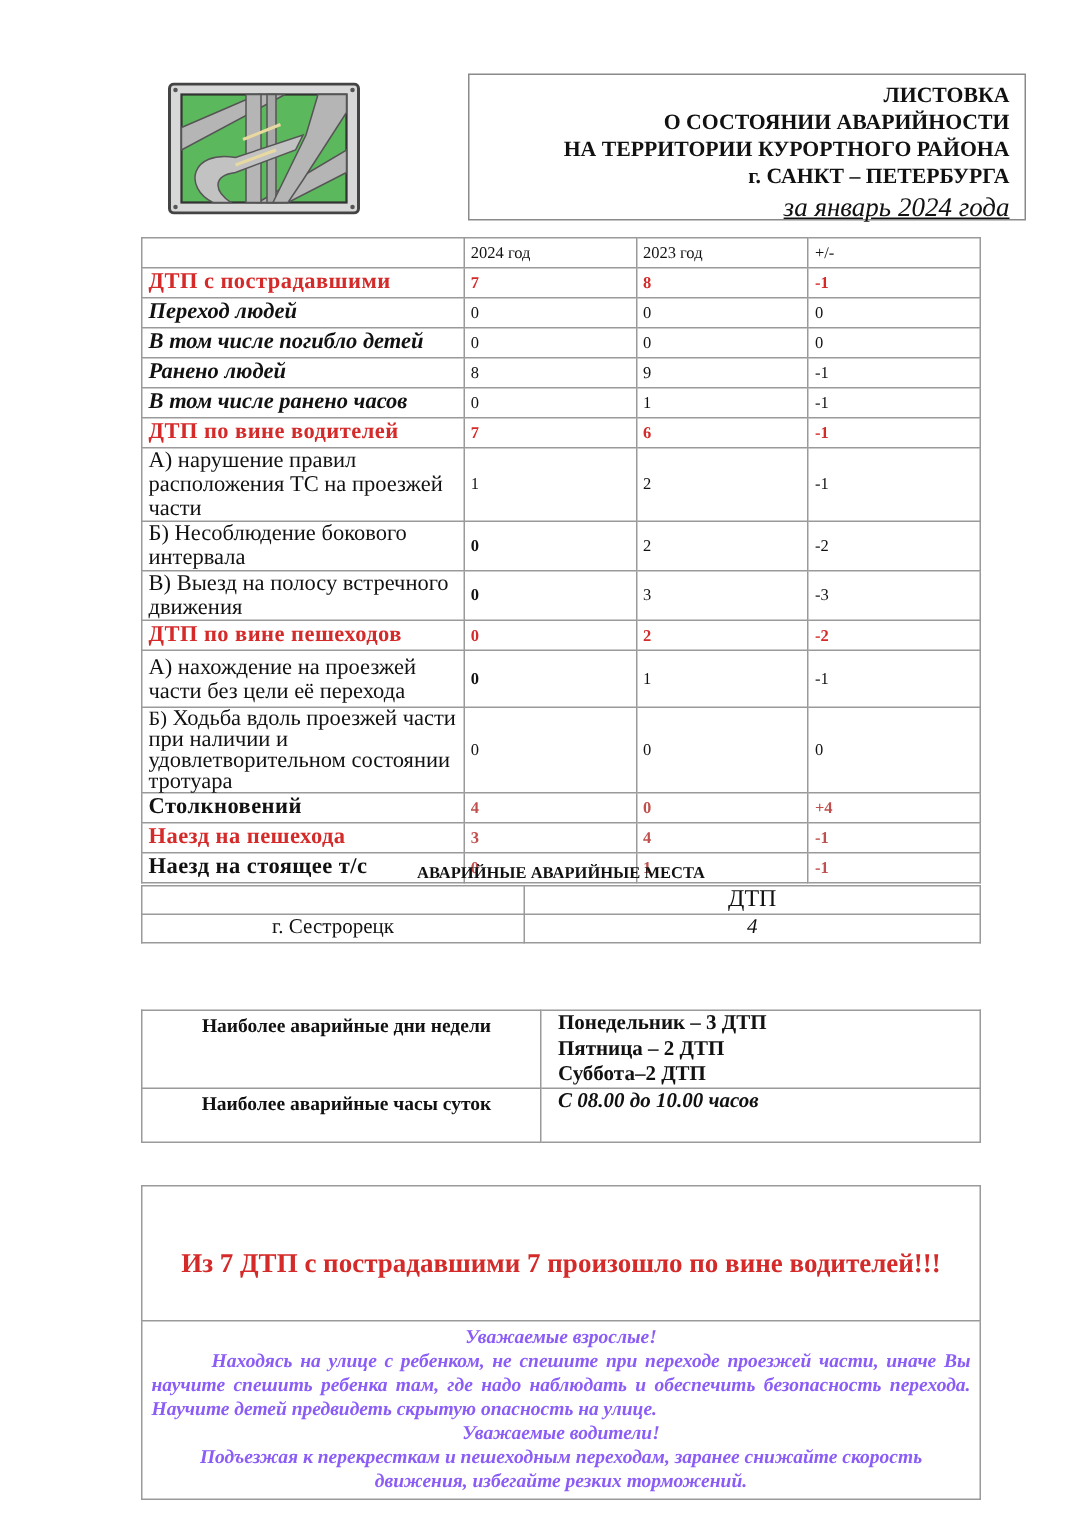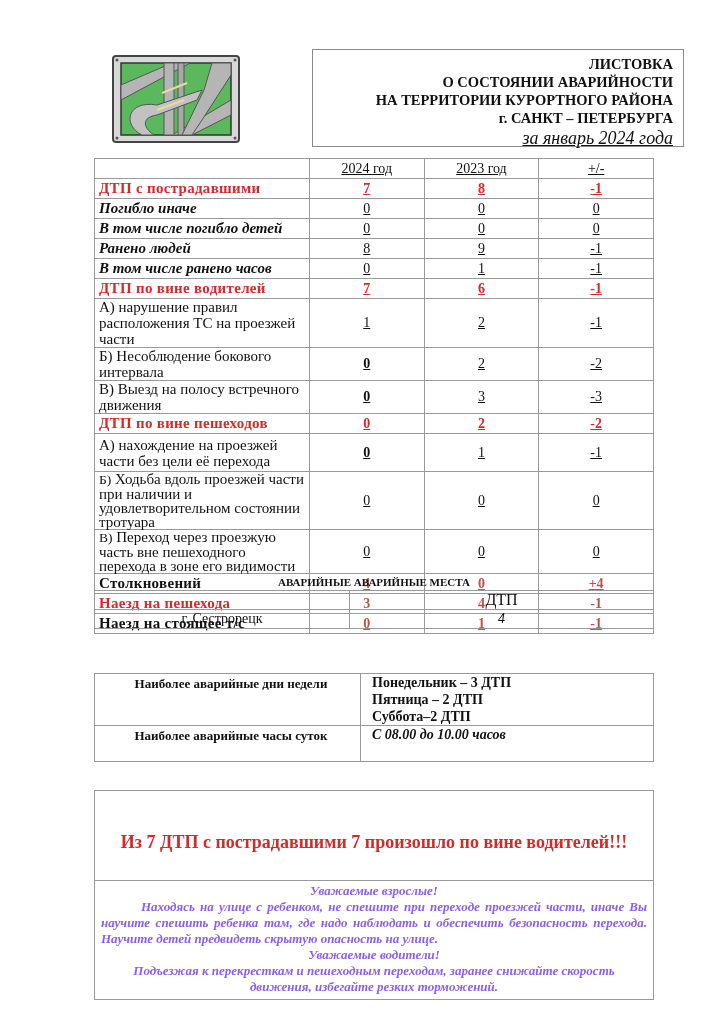--- a/index.html
+++ b/index.html
@@ -5,21 +5,21 @@
   html, body { margin: 0; padding: 0; background: #ffffff; }
   body { width: 724px; height: 1024px; position: relative; font-family: "Liberation Serif", serif; color: #111; overflow: hidden; }
   .logo { position: absolute; left: 112px; top: 55px; width: 128px; height: 88px; }
   .title-box { position: absolute; left: 312px; top: 49px; width: 372px; height: 98px; border: 1.5px solid #8a8a8a; box-sizing: border-box; text-align: right; padding: 5px 10px 0 0; }
   .title-box .line { font-weight: bold; font-size: 14.5px; line-height: 18px; }
   .title-box .period { font-style: italic; text-decoration: underline; font-size: 18px; line-height: 22px; }
 
   table { border-collapse: collapse; position: absolute; }
   td { border: 1px solid #9a9a9a; padding: 0 4px; }
   .main { left: 94px; top: 158px; width: 560px; }
-  .main td.c { text-align: center; font-size: 14px; width: 94px; text-decoration: underline; }
+  .main td.c { font-size: 11px; width: 94px; }
   .main td.c1 { width: 184px; }
   .main td.lbl { font-size: 15px; }
   .main tr { height: 20px; }
   .red { color: #d42a2a; }
   .dred { color: #c0504d; }
   .b { font-weight: bold; }
   .bi { font-weight: bold; font-style: italic; }
   .sub1 { font-size: 13.5px; line-height: 16px; }
   .sub2 { font-size: 11.5px; line-height: 14px; }
   .big { font-size: 16px; letter-spacing: 0.3px; }
@@ -81,21 +81,21 @@
     <td class="c">2023 год</td>
     <td class="c">+/-</td>
   </tr>
   <tr>
     <td class="lbl b red big">ДТП с пострадавшими</td>
     <td class="c b red">7</td>
     <td class="c b red">8</td>
     <td class="c b red">-1</td>
   </tr>
   <tr>
-    <td class="lbl bi">Погибло иначе</td>
+    <td class="lbl bi">Переход людей</td>
     <td class="c">0</td>
     <td class="c">0</td>
     <td class="c">0</td>
   </tr>
   <tr>
     <td class="lbl bi">В том числе погибло детей</td>
     <td class="c">0</td>
     <td class="c">0</td>
     <td class="c">0</td>
   </tr>
@@ -142,26 +142,20 @@
     <td class="c b red">-2</td>
   </tr>
   <tr style="height:38px">
     <td class="lbl sub1">А) нахождение на проезжей части без цели её перехода</td>
     <td class="c b">0</td>
     <td class="c">1</td>
     <td class="c">-1</td>
   </tr>
   <tr style="height:34px">
     <td class="lbl sub2"><span style="font-size:13.5px">Б)</span><span> Ходьба вдоль проезжей части при наличии и удовлетворительном состоянии тротуара</span></td>
-    <td class="c">0</td>
-    <td class="c">0</td>
-    <td class="c">0</td>
-  </tr>
-  <tr style="height:34px">
-    <td class="lbl sub2"><span style="font-size:13.5px">В)</span><span> Переход через проезжую часть вне пешеходного перехода в зоне его видимости</span></td>
     <td class="c">0</td>
     <td class="c">0</td>
     <td class="c">0</td>
   </tr>
   <tr>
     <td class="lbl b big">Столкновений</td>
     <td class="c b dred">4</td>
     <td class="c b dred">0</td>
     <td class="c b dred">+4</td>
   </tr>

